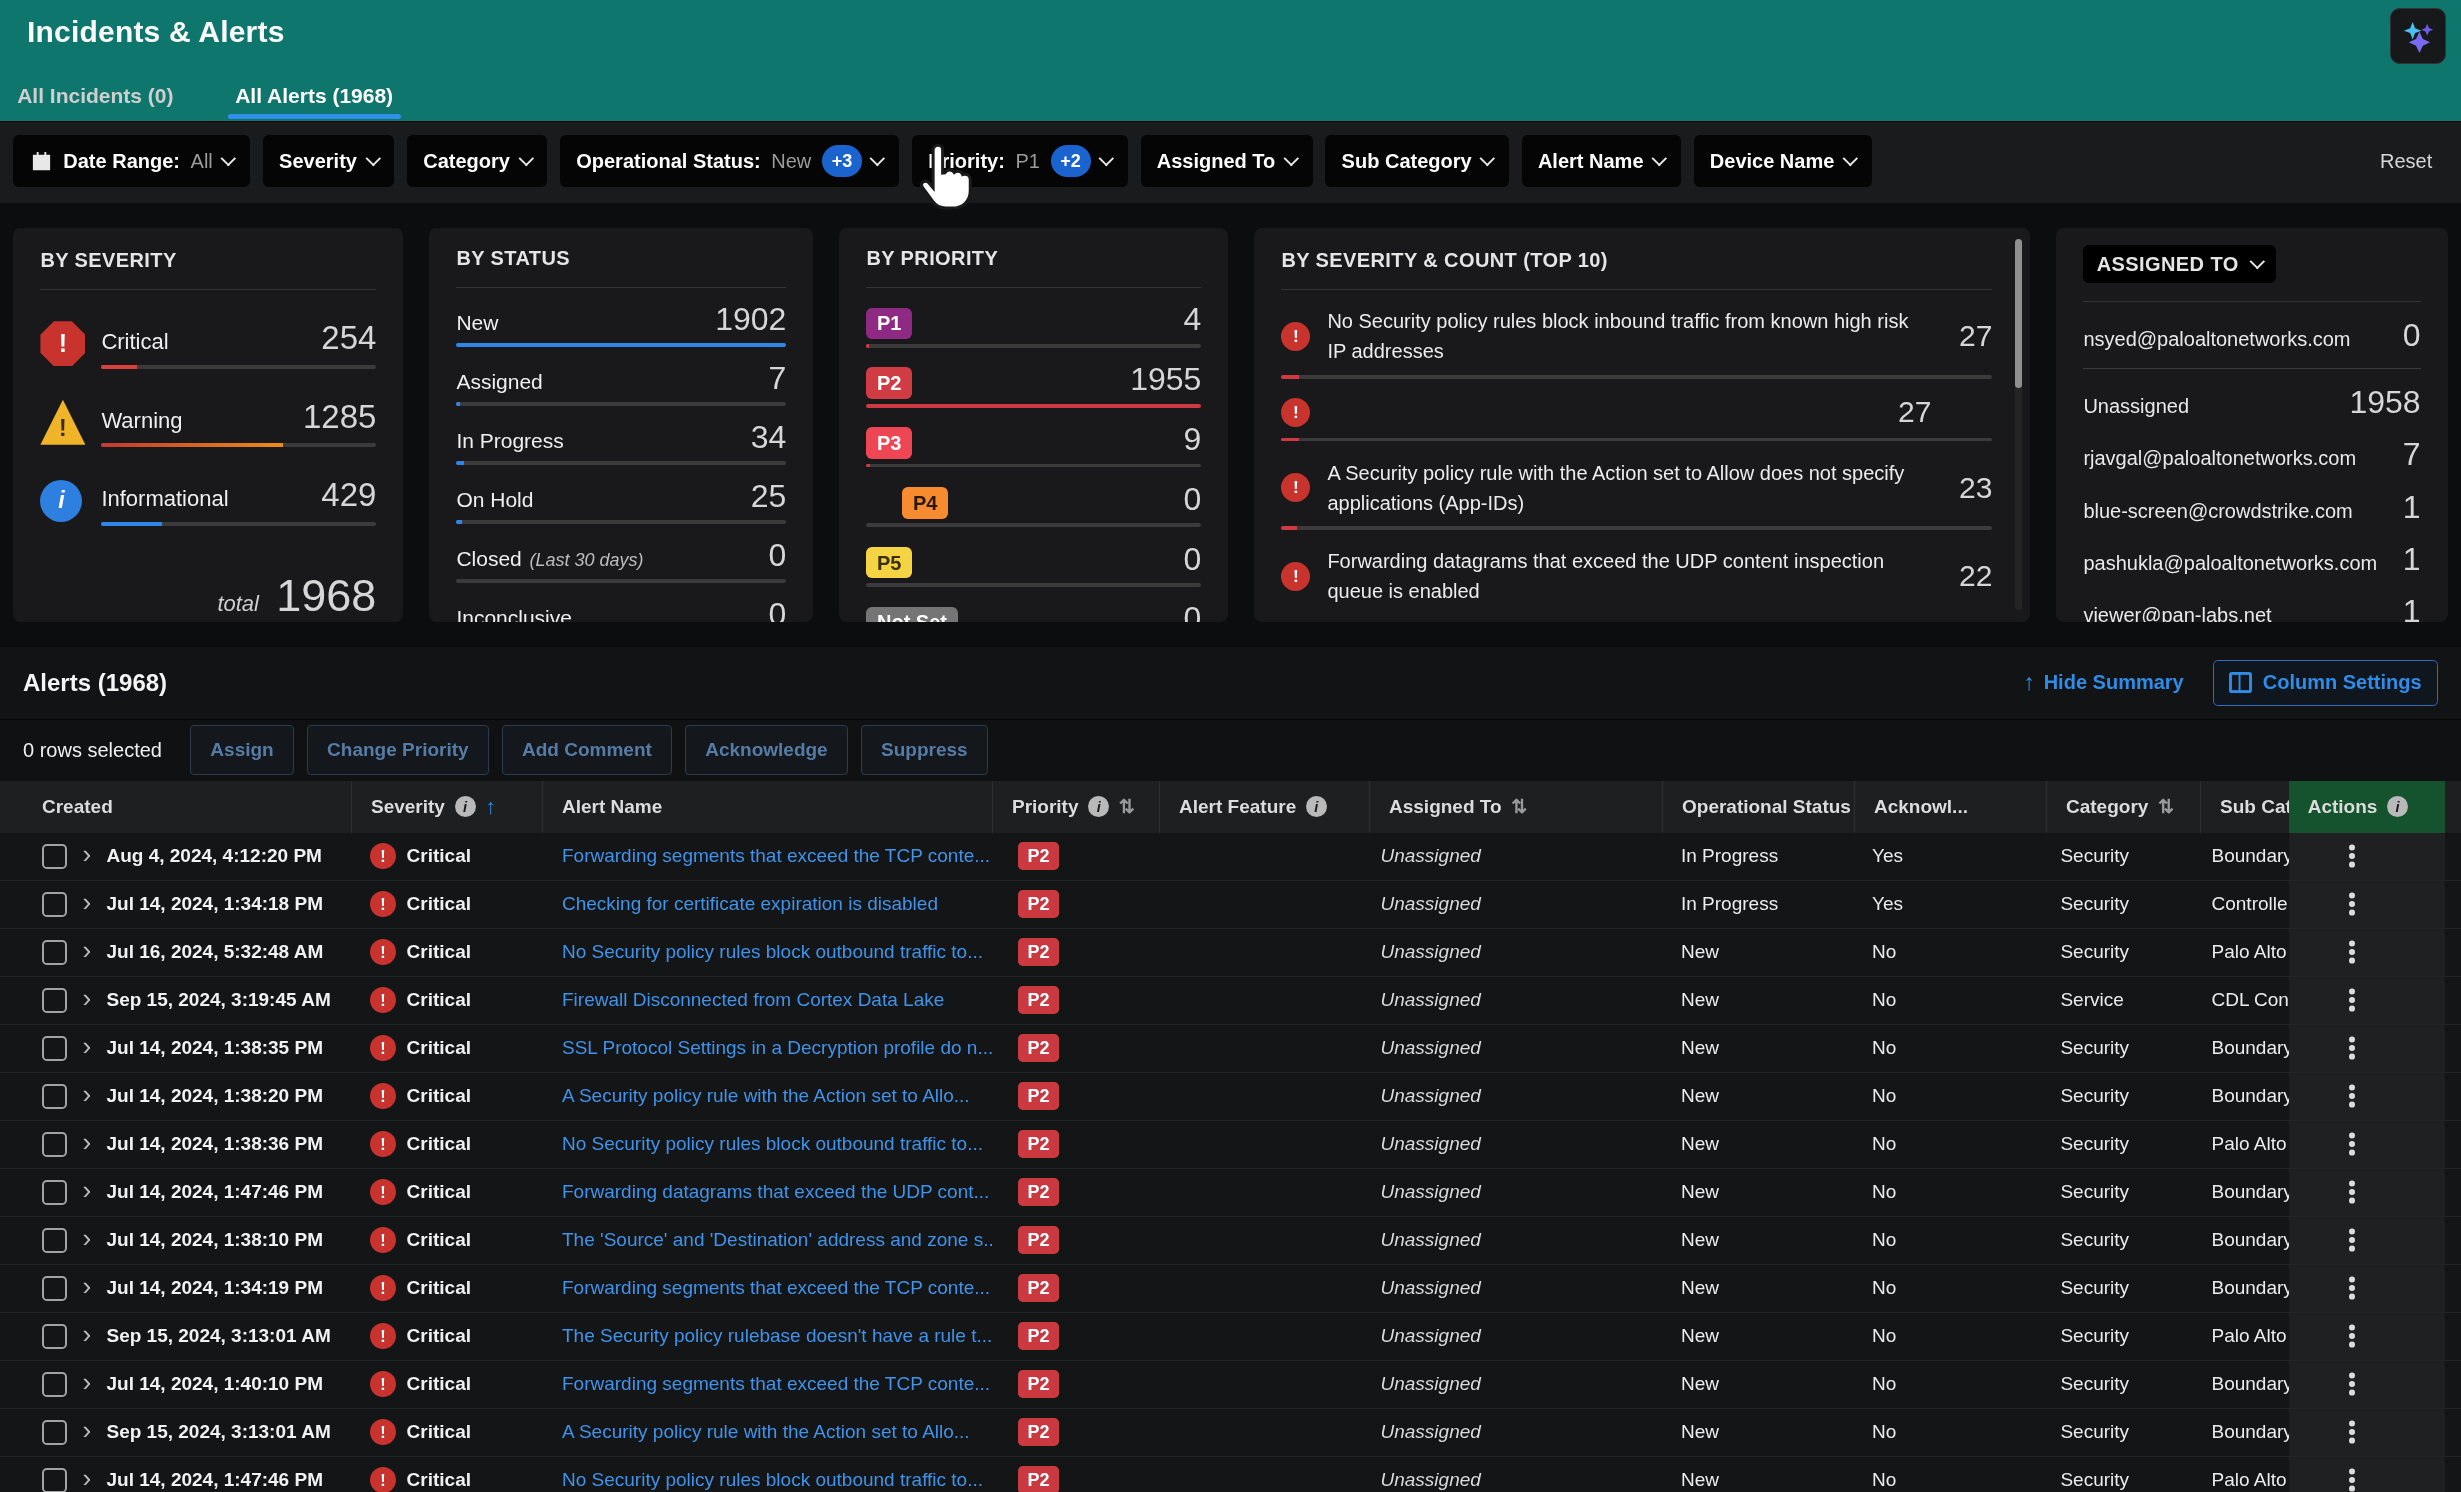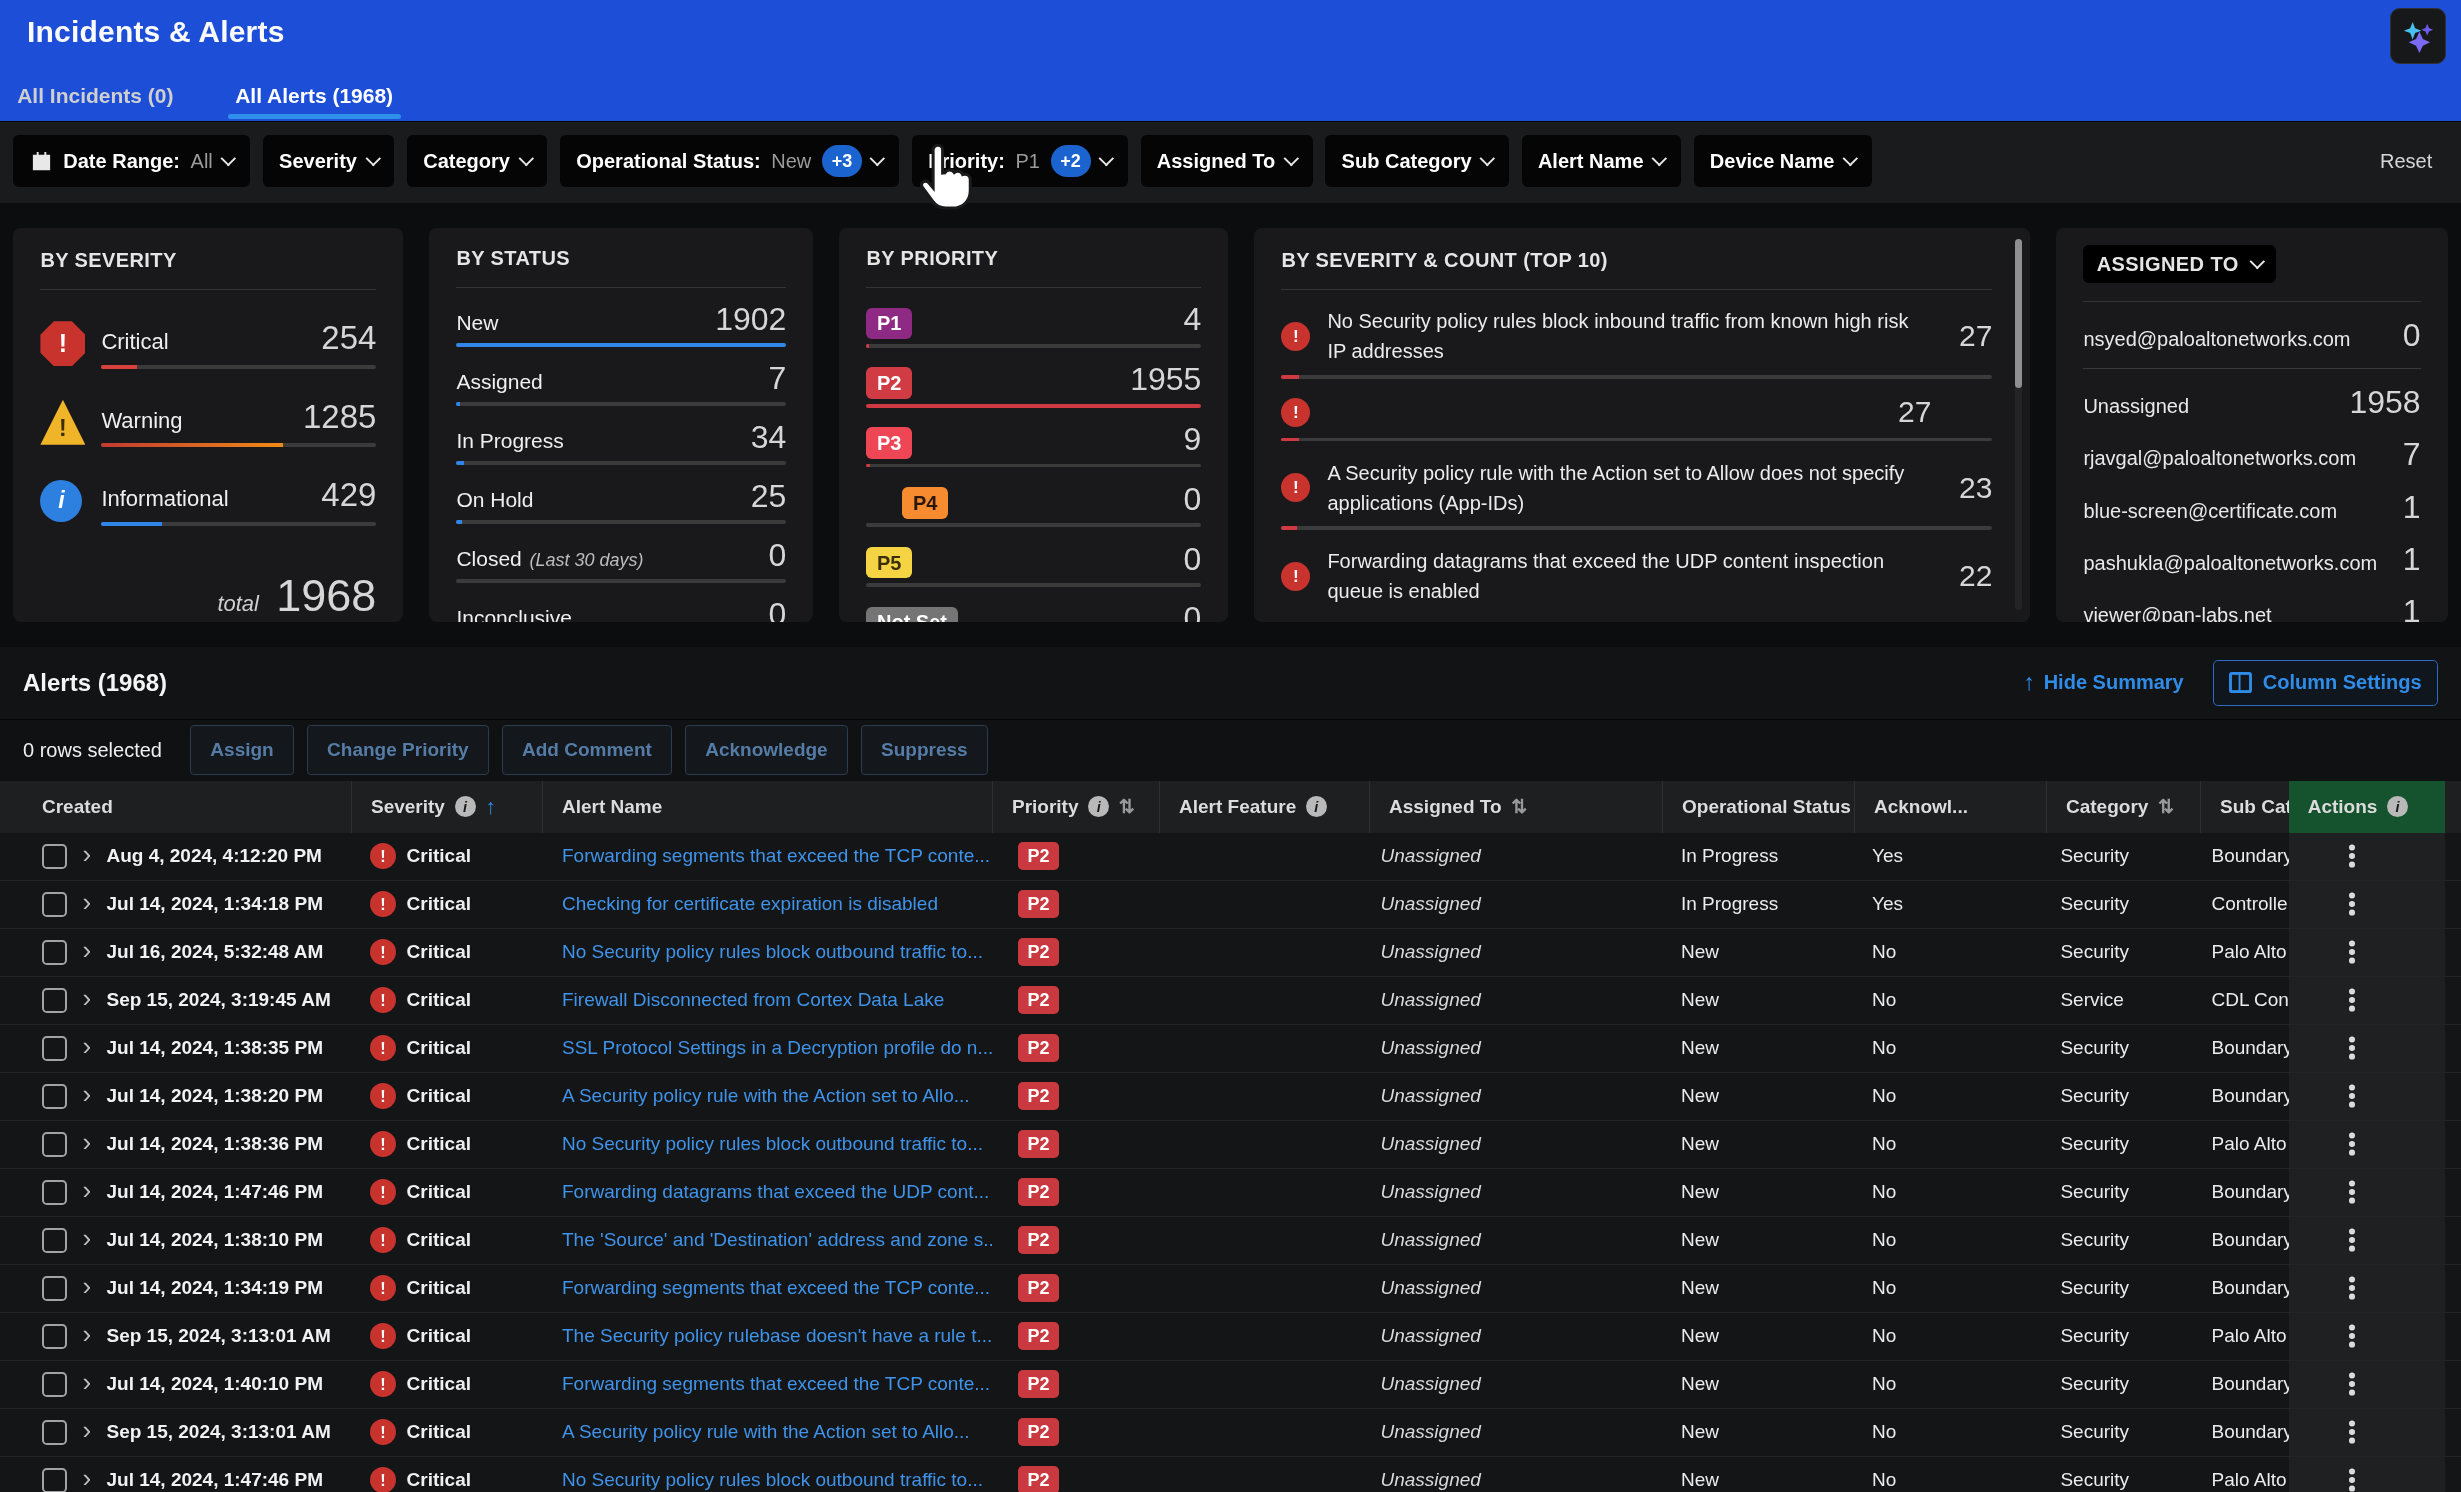--- a/index.html
+++ b/index.html
@@ -1,21 +1,21 @@
 <!DOCTYPE html>
 <html><head>
 <meta charset="utf-8">
 <style>
   * { margin:0; padding:0; box-sizing:border-box; }
   html,body { background:#0b0c0d; }
   body { font-family:"Liberation Sans", sans-serif; color:#e8e8e8; }
   .page { position:relative; width:2461px; height:1493px; background:#0c0d0e; overflow:hidden; }
 
   
-  .header-block { background:#1d4ed8; padding-bottom:0; }
+  .header-block { background:#0f766e; padding-bottom:0; }
   .topbar { position:relative; height:71px; }
   .page-title { position:absolute; left:27px; top:15.4px; font-size:30px; font-weight:600; color:#fbfbfb; letter-spacing:0.2px; }
   .ai-btn { position:absolute; right:15.4px; top:7.7px; width:56px; height:56px; border-radius:9.6px; background:#17181a; border:1px solid #303133; display:flex; align-items:center; justify-content:center; cursor:pointer; }
   .tabs { display:flex; align-items:flex-end; gap:54px; padding:0 13.4px; height:50px; }
   .tab { position:relative; font-size:21px; font-weight:700; color:#cfcfcf; padding:0 3.8px 13.4px; cursor:pointer; }
   .tab.active { color:#ffffff; }
   .tab.active::after { content:""; position:absolute; left:-3.8px; right:-3.8px; bottom:1.9px; height:4.8px; background:#2e90ea; border-radius:2.9px; }
   .tab-divider { border-top:1.9px solid #050505; }
 
   
@@ -414,21 +414,21 @@
 
       <div class="arow">
             <span class="a-label">Unassigned</span>
             <span class="a-val num">1958</span>
           </div>
           <div class="arow">
             <span class="a-label">rjavgal@paloaltonetworks.com</span>
             <span class="a-val num">7</span>
           </div>
           <div class="arow">
-            <span class="a-label">blue-screen@certificate.com</span>
+            <span class="a-label">blue-screen@crowdstrike.com</span>
             <span class="a-val num">1</span>
           </div>
           <div class="arow">
             <span class="a-label">pashukla@paloaltonetworks.com</span>
             <span class="a-val num">1</span>
           </div>
           <div class="arow">
             <span class="a-label">viewer@pan-labs.net</span>
             <span class="a-val num">1</span>
           </div>

